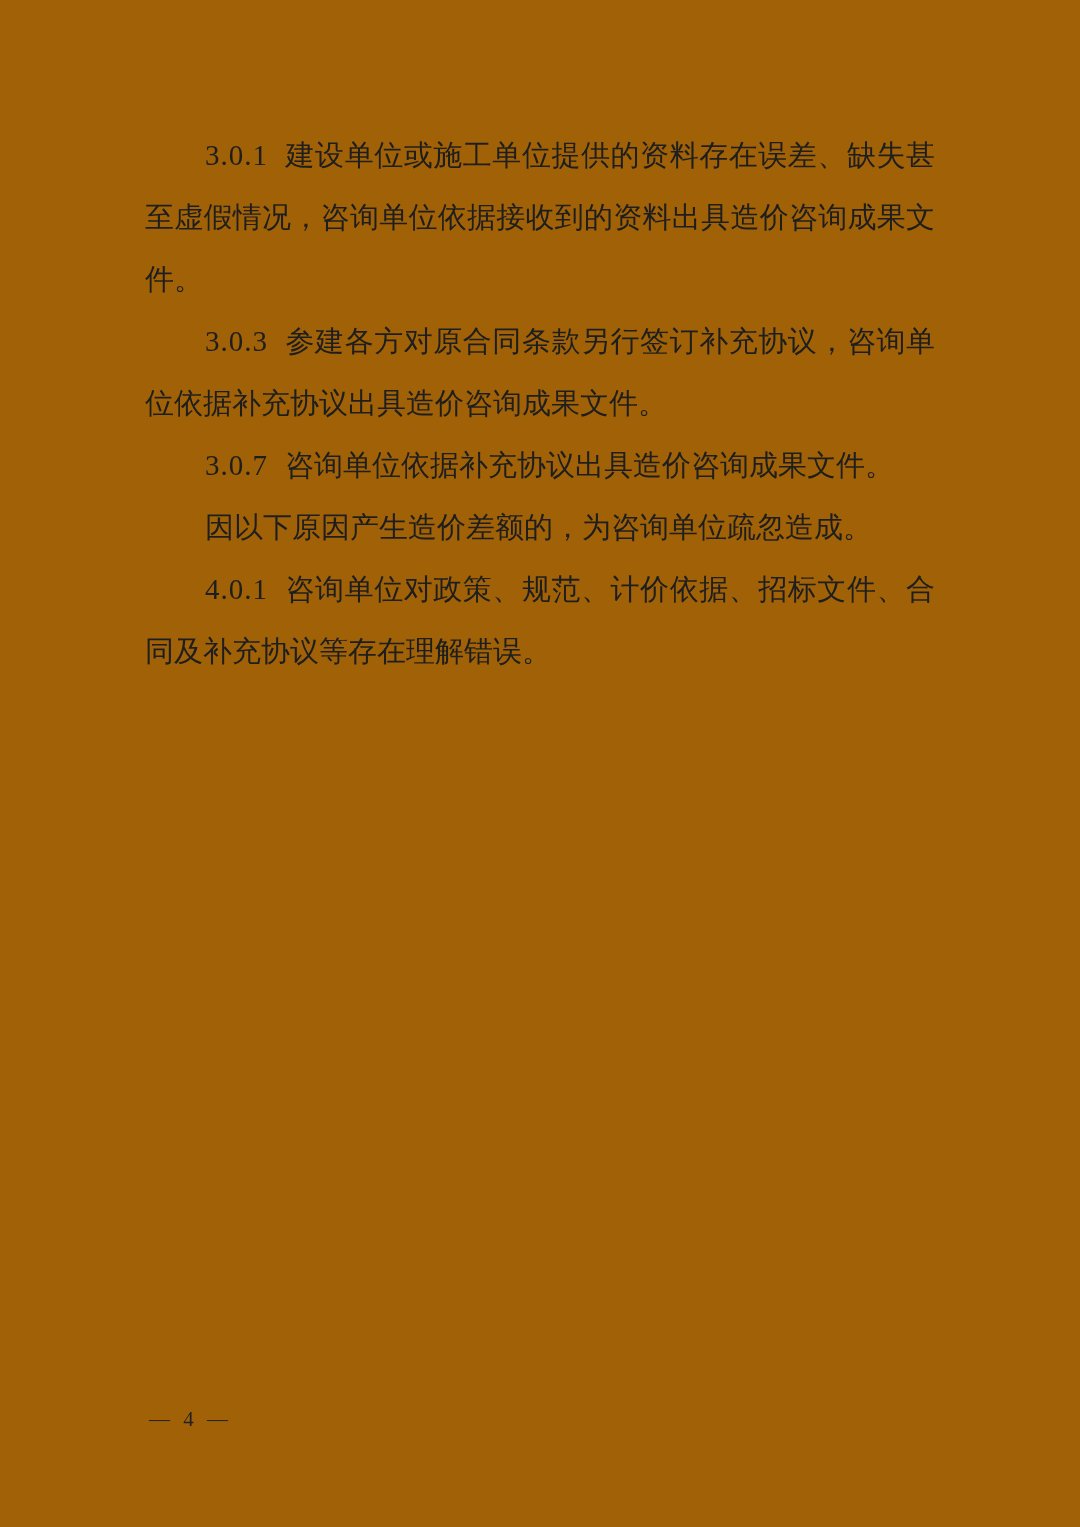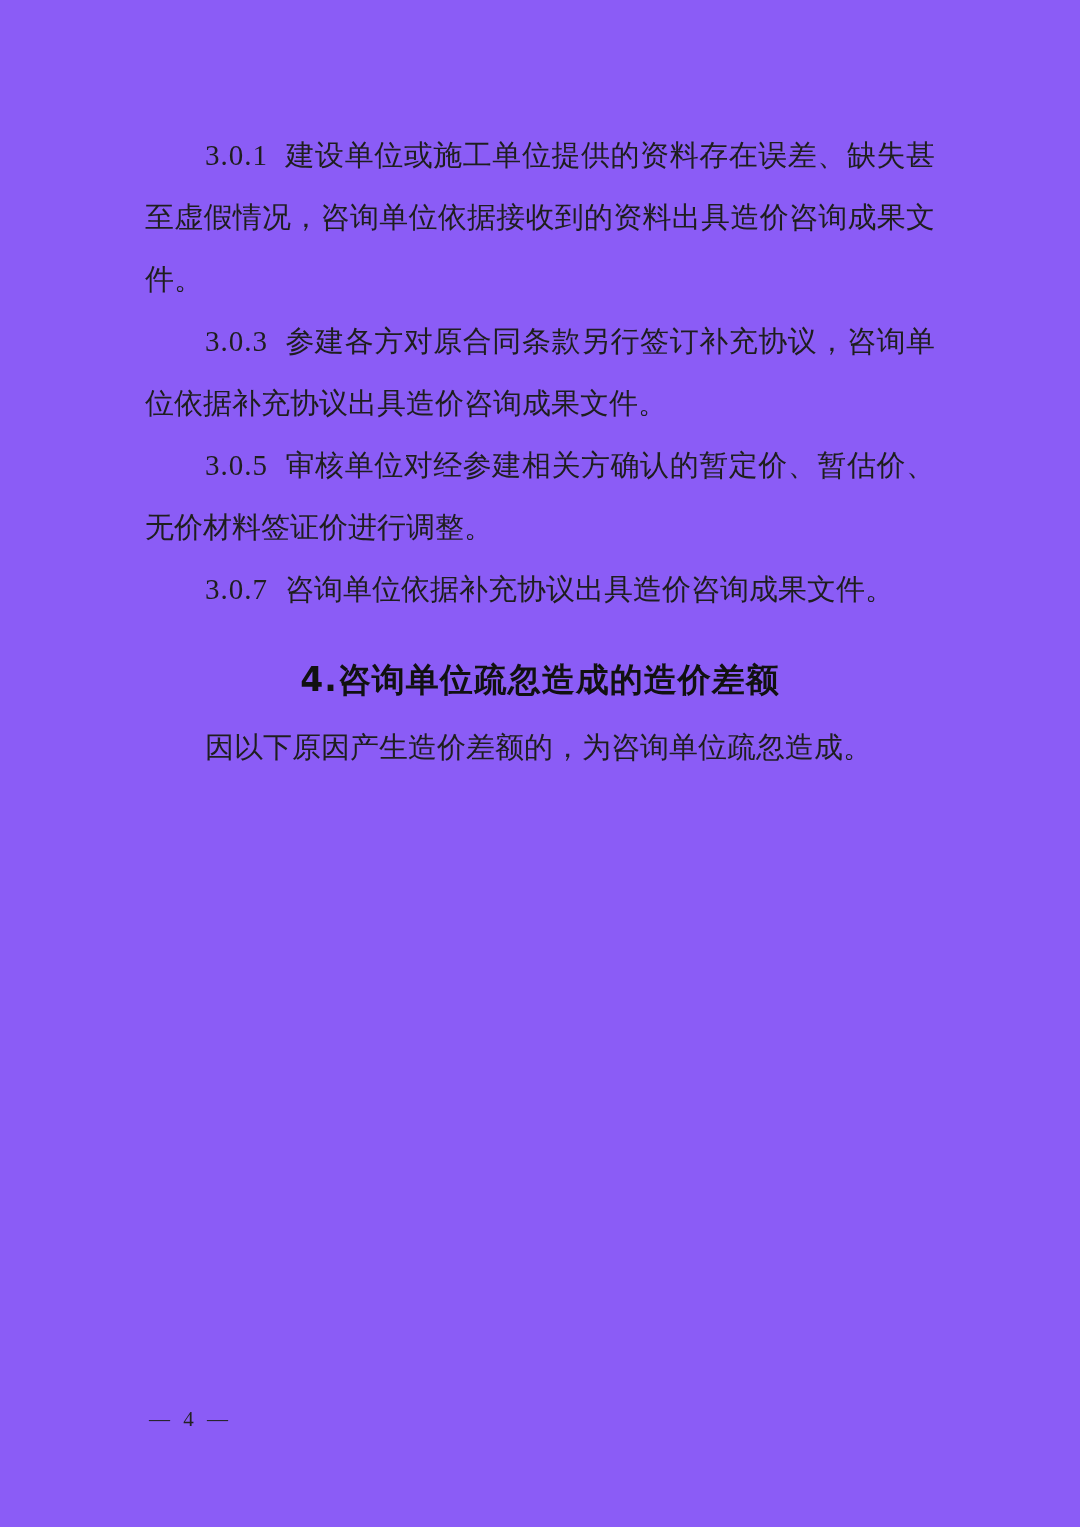--- a/index.html
+++ b/index.html
@@ -4,21 +4,21 @@
 <style>
   html, body {
     margin: 0;
     padding: 0;
     background: #ffffff;
   }
   .page {
     position: relative;
     width: 1080px;
     height: 1527px;
-    background: #8b5cf6;
+    background: #a16207;
     overflow: hidden;
   }
   .body-text {
     position: absolute;
     left: 145px;
     top: 124px;
     width: 790px;
     font-family: "Liberation Serif", "DejaVu Serif", serif;
     font-size: 29px;
     line-height: 62px;
@@ -71,29 +71,28 @@
 <div class="page">
 
   <div class="body-text">
 
     <p class="clause"><span class="num">3.0.1</span><span>建设单位或施工单位提供的资料存在误差、缺失甚至虚假情况，咨询单位依据接收到的资料出具造价咨询成果文件。</span></p>
 
 
     <p class="clause"><span class="num">3.0.3</span><span>参建各方对原合同条款另行签订补充协议，咨询单位依据补充协议出具造价咨询成果文件。</span></p>
 
 
-    <p class="clause"><span class="num">3.0.5</span><span>审核单位对经参建相关方确认的暂定价、暂估价、无价材料签证价进行调整。</span></p>
 
 
     <p class="clause"><span class="num">3.0.7</span><span>咨询单位依据补充协议出具造价咨询成果文件。</span></p>
 
-    <h2 class="section-heading">4.咨询单位疏忽造成的造价差额</h2>
 
     <p class="intro">因以下原因产生造价差额的，为咨询单位疏忽造成。</p>
 
+    <p class="clause"><span class="num">4.0.1</span><span>咨询单位对政策、规范、计价依据、招标文件、合同及补充协议等存在理解错误。</span></p>
 
   </div>
 
   <div class="footer">
     <span>— 4 —</span>
   </div>
 
 </div>
 
 </body></html>

